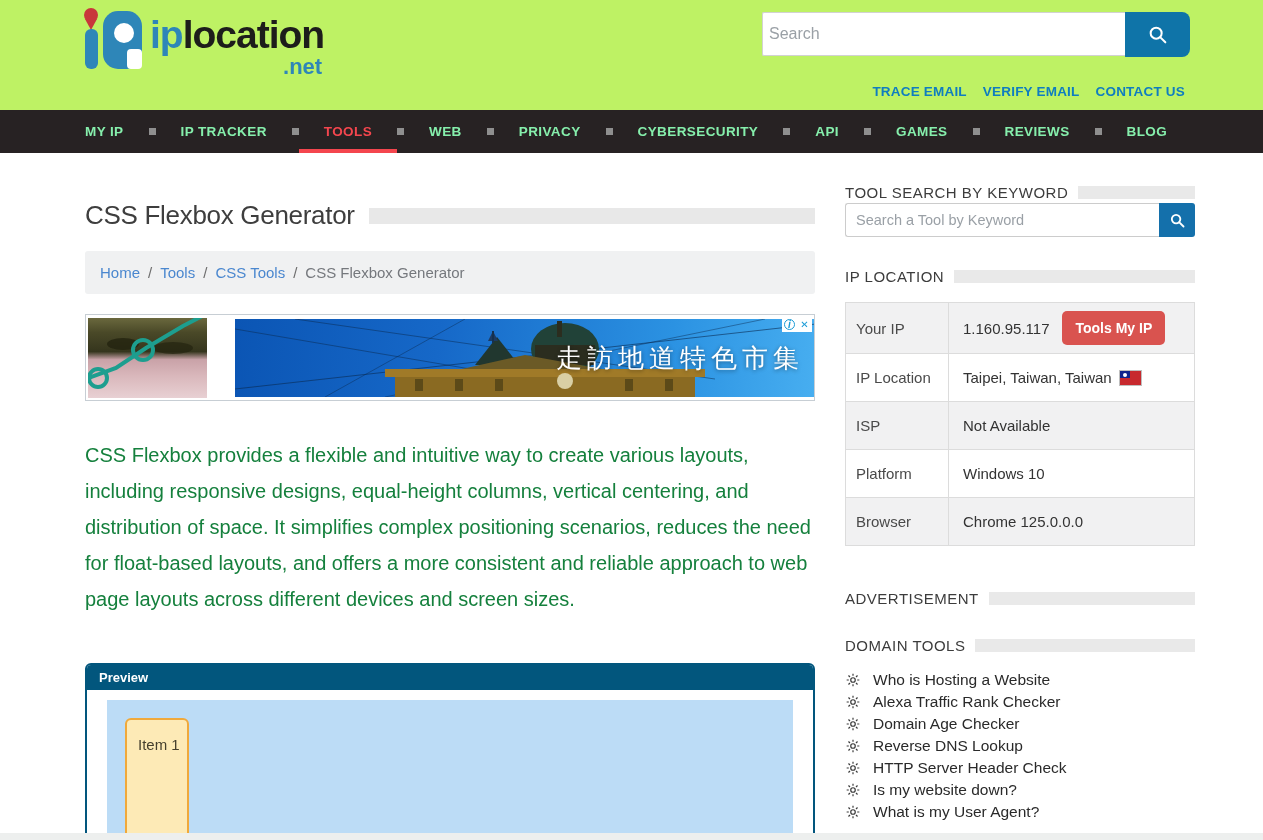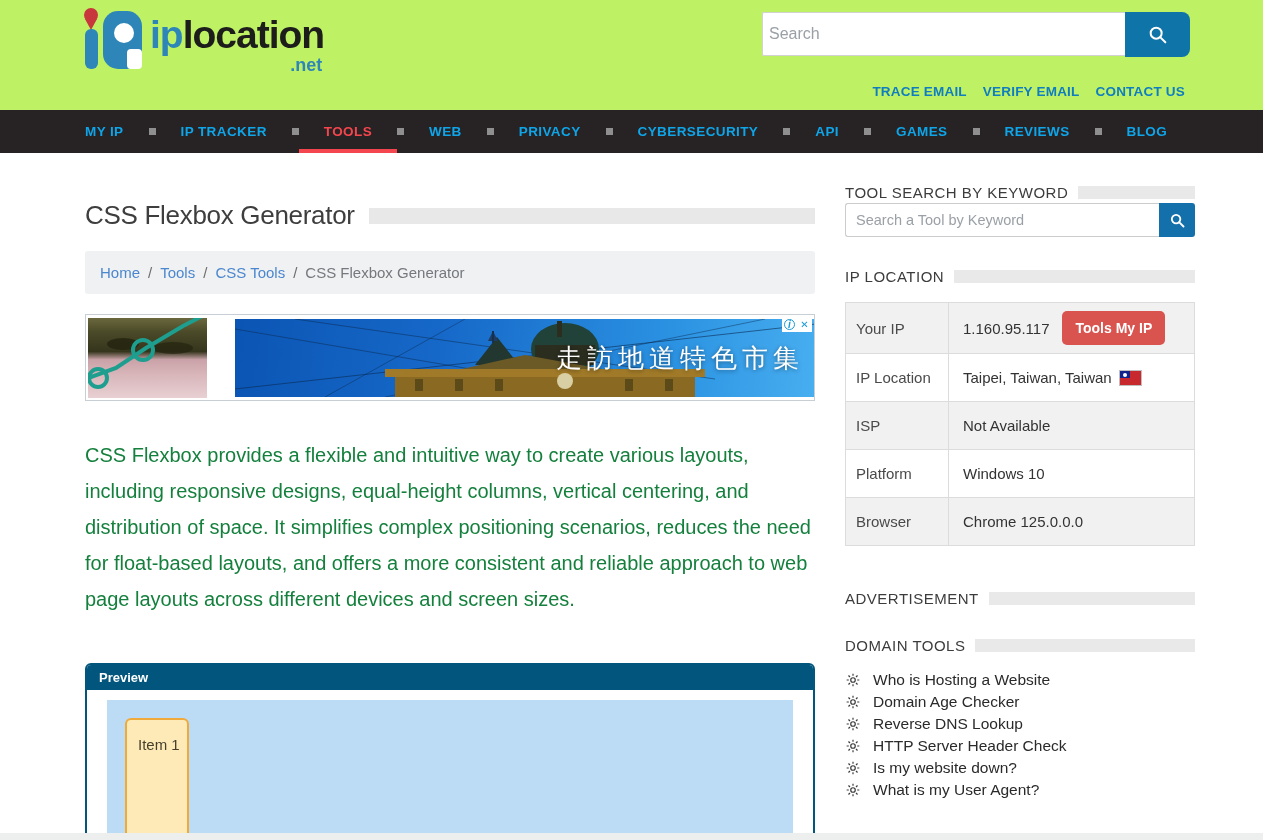--- a/index.html
+++ b/index.html
@@ -6,31 +6,31 @@
   body { font-family:"Liberation Sans","DejaVu Sans",sans-serif; background:#fff; }
   .page { position:relative; width:1263px; height:840px; overflow:hidden; background:#fff; }
 
   
   .header { position:relative; height:110px; background:#bef264; }
   .logo { position:absolute; left:78px; top:5px; display:flex; align-items:flex-start; cursor:pointer; }
   .logo-word { margin-left:6px; margin-top:10px; letter-spacing:-1px; line-height:1; }
   .logo-line1 { font-size:39px; font-weight:bold; }
   .logo-ip { color:#2e86b8; }
   .logo-location { color:#1d1d1b; }
-  .logo-net { display:block; text-align:right; color:#2e86b8; font-weight:bold; font-size:18px; margin-top:2px; padding-right:2px; letter-spacing:0; }
+  .logo-net { display:block; text-align:right; color:#2e86b8; font-weight:bold; font-size:22px; margin-top:2px; padding-right:2px; letter-spacing:0; }
   .hsearch { position:absolute; top:12px; right:73px; display:flex; }
   .hsearch input { width:363px; height:44px; border:1px solid #d2d2d2; border-right:none; border-radius:2px 0 0 2px; padding:0 6px; font-size:16px; color:#555; font-family:inherit; }
   .hsearch input::placeholder { color:#9aa0a6; }
   .hsearch button { width:65px; height:45px; background:#0f74a8; border:none; border-radius:0 8px 8px 0; cursor:pointer; display:flex; align-items:center; justify-content:center; }
   .toplinks { position:absolute; top:84px; right:78px; display:flex; gap:16px; }
   .toplinks a { color:#0f7dc0; font-weight:bold; font-size:13.5px; text-decoration:none; letter-spacing:0.2px; }
 
   
   .nav { height:43px; background:#272223; display:flex; align-items:center; padding-left:85px; }
-  .nav a { position:relative; display:flex; align-items:center; height:43px; padding:0 25px; color:#0ea5e9; font-weight:bold; font-size:13.5px; text-decoration:none; letter-spacing:0.4px; }
+  .nav a { position:relative; display:flex; align-items:center; height:43px; padding:0 25px; color:#86efac; font-weight:bold; font-size:13.5px; text-decoration:none; letter-spacing:0.4px; }
   .nav a:first-child { padding-left:0; }
   .nav a.active { color:#f4464e; }
   .nav a.active::after { content:""; position:absolute; left:0; right:0; bottom:0; height:4px; background:#f4464e; }
   .navsep { width:7px; height:7px; background:#8f8f8f; flex:0 0 auto; }
 
   
   .content { display:flex; padding:47px 68px 0 85px; gap:30px; }
   .main { width:730px; flex:0 0 auto; }
   .aside { width:350px; flex:0 0 auto; margin-top:-16px; }
 
@@ -291,20 +291,29 @@
             </span>
           <span class="tlabel">Who is Hosting a Website</span>
         </li>
         <li>
           <span class="gear">
               <svg width="16" height="16" viewBox="0 0 24 24" fill="none" stroke="#3a3a3a" stroke-width="1.8">
                 <circle cx="12" cy="12" r="3.4"></circle>
                 <path d="M12 2.5v3.2M12 18.3v3.2M2.5 12h3.2M18.3 12h3.2M5.2 5.2l2.3 2.3M16.5 16.5l2.3 2.3M18.8 5.2l-2.3 2.3M7.5 16.5l-2.3 2.3"></path>
               </svg>
             </span>
+          <span class="tlabel">Alexa Traffic Rank Checker</span>
+        </li>
+        <li>
+          <span class="gear">
+              <svg width="16" height="16" viewBox="0 0 24 24" fill="none" stroke="#3a3a3a" stroke-width="1.8">
+                <circle cx="12" cy="12" r="3.4"></circle>
+                <path d="M12 2.5v3.2M12 18.3v3.2M2.5 12h3.2M18.3 12h3.2M5.2 5.2l2.3 2.3M16.5 16.5l2.3 2.3M18.8 5.2l-2.3 2.3M7.5 16.5l-2.3 2.3"></path>
+              </svg>
+            </span>
           <span class="tlabel">Domain Age Checker</span>
         </li>
         <li>
           <span class="gear">
               <svg width="16" height="16" viewBox="0 0 24 24" fill="none" stroke="#3a3a3a" stroke-width="1.8">
                 <circle cx="12" cy="12" r="3.4"></circle>
                 <path d="M12 2.5v3.2M12 18.3v3.2M2.5 12h3.2M18.3 12h3.2M5.2 5.2l2.3 2.3M16.5 16.5l2.3 2.3M18.8 5.2l-2.3 2.3M7.5 16.5l-2.3 2.3"></path>
               </svg>
             </span>
           <span class="tlabel">Reverse DNS Lookup</span>

